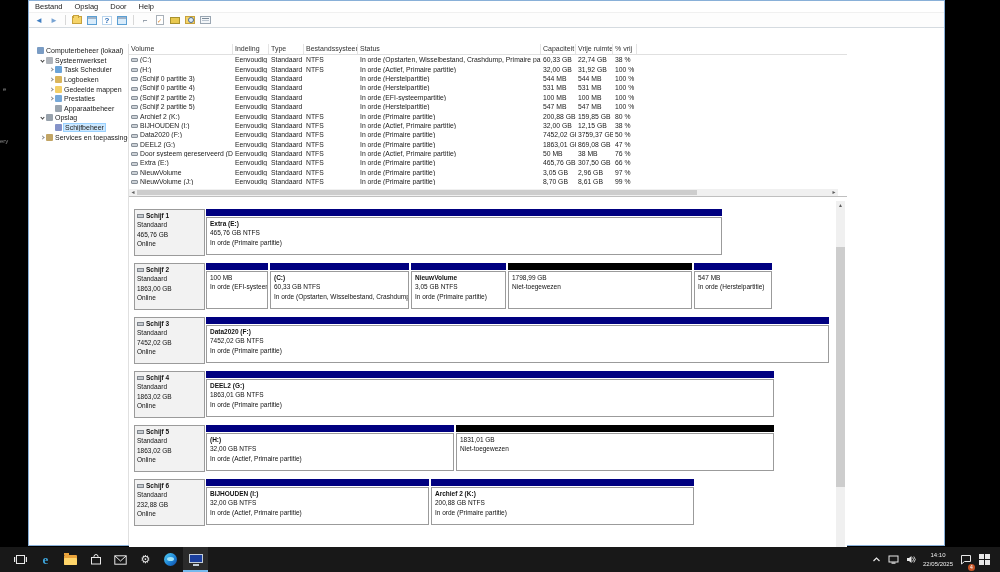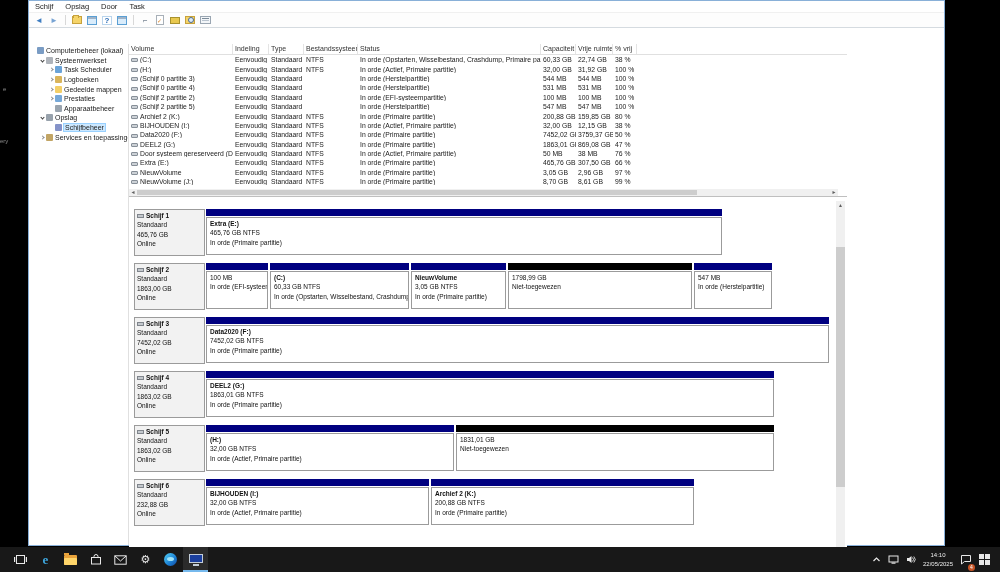--- a/index.html
+++ b/index.html
@@ -114,24 +114,24 @@
 </head>
 <body>
 
 <div id="desk-frags">
     <span class="desk-frag" style="left: 3px; top: 86px;">e</span>
     <span class="desk-frag" style="left: 0px; top: 138px;">ery</span>
   </div>
 
 <div class="window">
   <div class="menubar" id="menubar">
-      <span class="menu-item">Schijf</span>
+      <span class="menu-item">Bestand</span>
       <span class="menu-item">Opslag</span>
       <span class="menu-item">Door</span>
-      <span class="menu-item">Task</span>
+      <span class="menu-item">Help</span>
     </div>
   <div class="toolbar" id="toolbar">
       <span class="tbico">
         <span class="tb-arrow">◄</span>
       </span>
       <span class="tbico">
         <span class="tb-arrow" style="opacity:.7">►</span>
       </span>
       <span class="tb-sep"></span>
       <span class="tbico">

